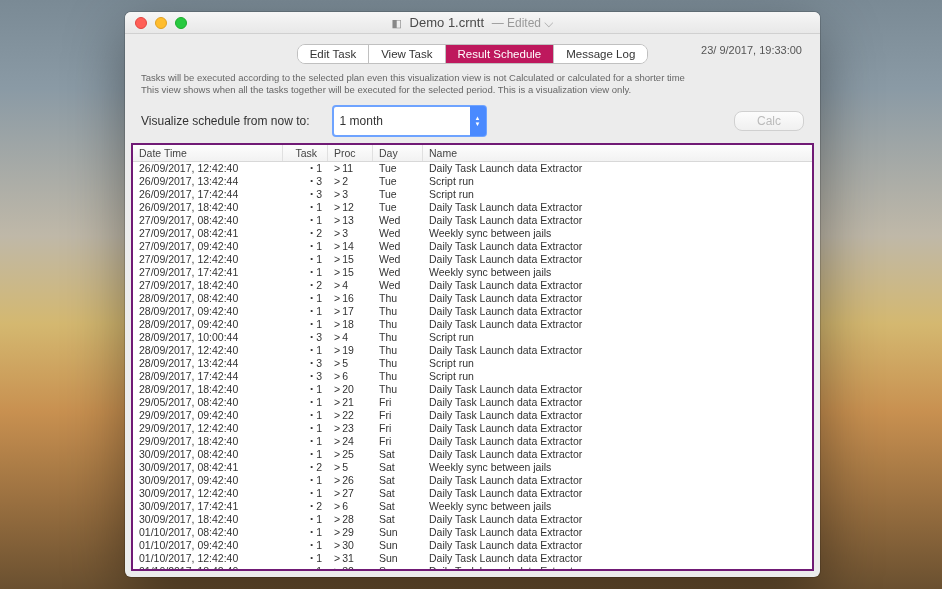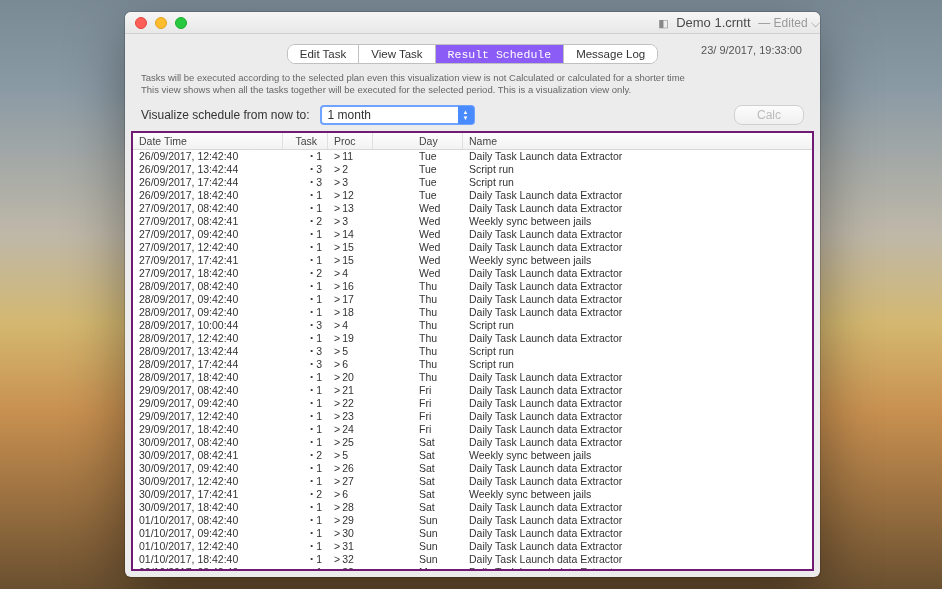--- a/index.html
+++ b/index.html
@@ -48,21 +48,21 @@
       height: 12px;
       border-radius: 50%;
     }
     .tl-close { background: #ff5f57; border: 0.5px solid #e04640; }
     .tl-min { background: #ffbd2e; border: 0.5px solid #dfa023; }
     .tl-max { background: #28c940; border: 0.5px solid #1dac2c; }
 
     .title-center {
       position: absolute;
       left: 0; right: 0;
-      text-align: right;
+      text-align: center;
       font-size: 13px;
       color: #4a4a4a;
       pointer-events: none;
     }
     .title-icon { color: #888; margin-right: 4px; font-size: 11px; }
     .title-edited { color: #999; margin-left: 4px; font-size: 12px; }
 
     .header-row {
       display: flex;
       align-items: center;
@@ -93,23 +93,22 @@
       font-size: 11.5px;
       border-right: 1px solid #c0c0c0;
       background: #fff;
       color: #333;
       display: flex;
       align-items: center;
       cursor: default;
     }
     .seg-btn:last-child { border-right: none; }
     .seg-btn.active {
-      background: #8b5cf6;
+      background: #be185d;
       color: #fff;
-      font-family: Liberation Mono, monospace;
     }
 
     .desc-text {
       padding: 2px 16px 0;
       font-size: 9.5px;
       color: #666;
       line-height: 1.3;
       flex-shrink: 0;
     }
 
@@ -121,21 +120,22 @@
       flex-shrink: 0;
     }
     .filter-label {
       font-size: 12px;
       color: #333;
     }
 
     .select-wrap {
       position: relative;
       width: 155px;
-      height: 20px;
+      height: 32px;
+      margin-left: 12px;
     }
     .select-box {
       width: 100%;
       height: 100%;
       border: 2px solid #6ea3ff;
       border-radius: 4px;
       background: #fff;
       font-size: 12px;
       padding: 0 22px 0 6px;
       display: flex;
@@ -194,21 +194,21 @@
       padding: 1px 6px;
       border-right: 1px solid #e0e0e0;
       display: flex;
       align-items: center;
     }
     .th:last-child { border-right: none; }
 
     .col-dt { width: 150px; }
     .col-task { width: 45px; justify-content: flex-end; padding-right: 10px;}
     .col-proc { width: 45px; }
-    .col-day { width: 50px; margin-left: 40px; }
+    .col-day { width: 50px; }
     .col-name { flex: 1; }
 
     .table-body {
       overflow-y: auto;
       height: calc(100% - 17px);
     }
 
     .tr {
       display: flex;
       height: 13px;
@@ -399,21 +399,21 @@
           <div class="td col-name">Script run</div>
         </div>
         <div class="tr">
           <div class="td col-dt">28/09/2017, 18:42:40</div>
           <div class="td col-task"><span class="bullet">•</span>1</div>
           <div class="td col-proc"><span class="gt">&gt;</span>20</div>
           <div class="td col-day">Thu</div>
           <div class="td col-name">Daily Task Launch data Extractor</div>
         </div>
         <div class="tr">
-          <div class="td col-dt">29/09/2017, 08:42:40</div>
+          <div class="td col-dt">29/05/2017, 08:42:40</div>
           <div class="td col-task"><span class="bullet">•</span>1</div>
           <div class="td col-proc"><span class="gt">&gt;</span>21</div>
           <div class="td col-day">Fri</div>
           <div class="td col-name">Daily Task Launch data Extractor</div>
         </div>
         <div class="tr">
           <div class="td col-dt">29/09/2017, 09:42:40</div>
           <div class="td col-task"><span class="bullet">•</span>1</div>
           <div class="td col-proc"><span class="gt">&gt;</span>22</div>
           <div class="td col-day">Fri</div>

